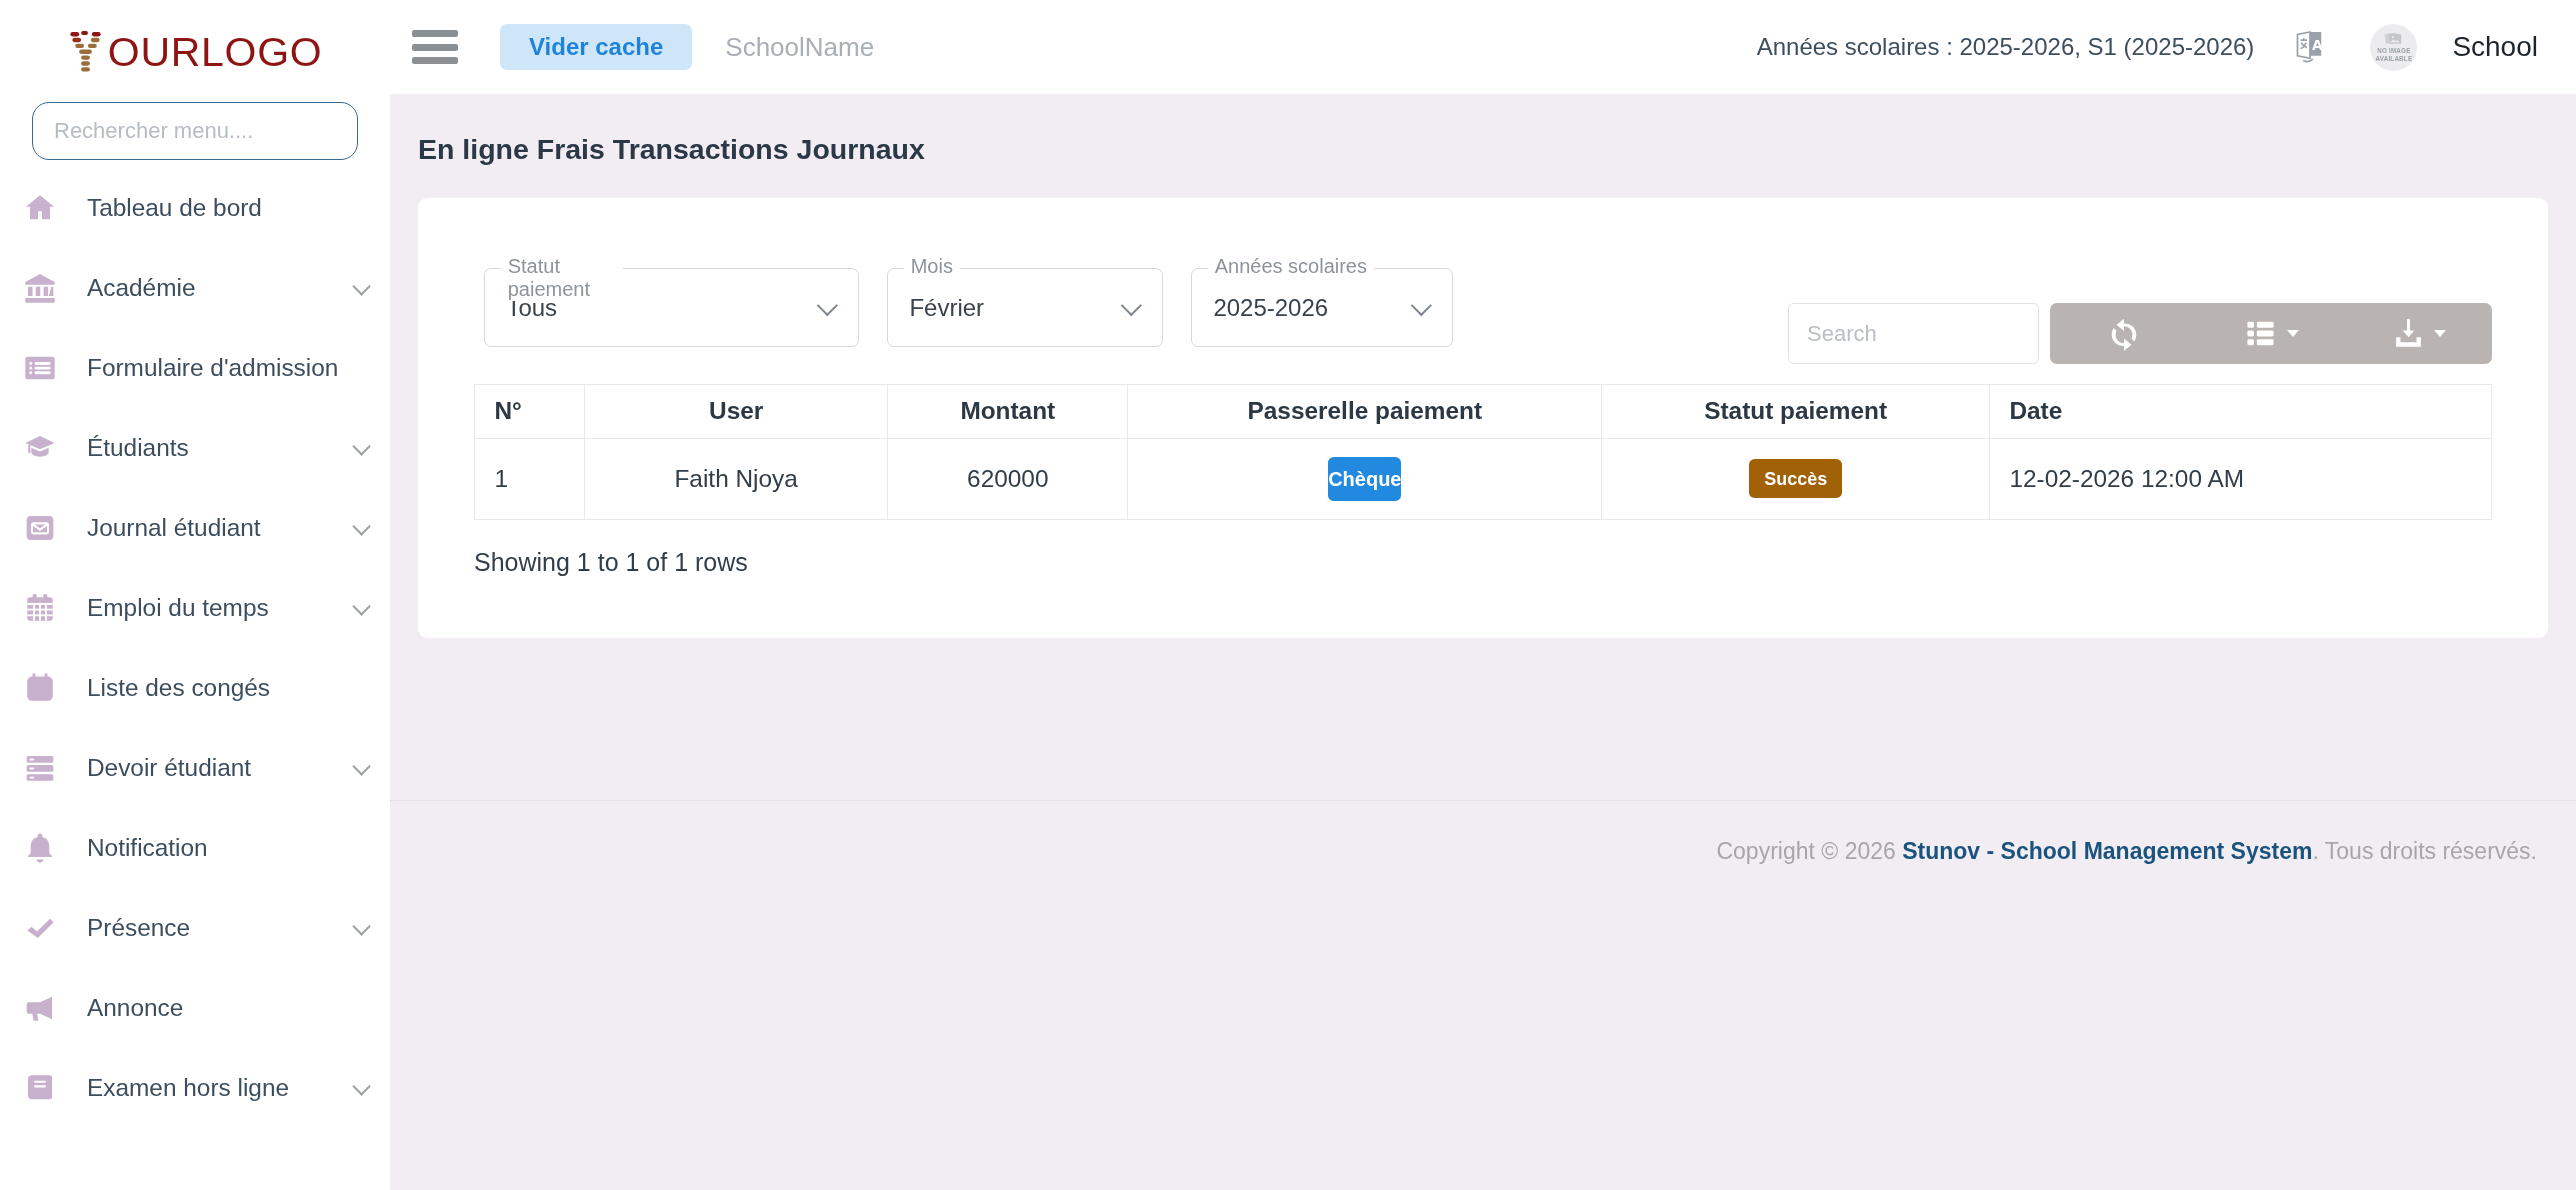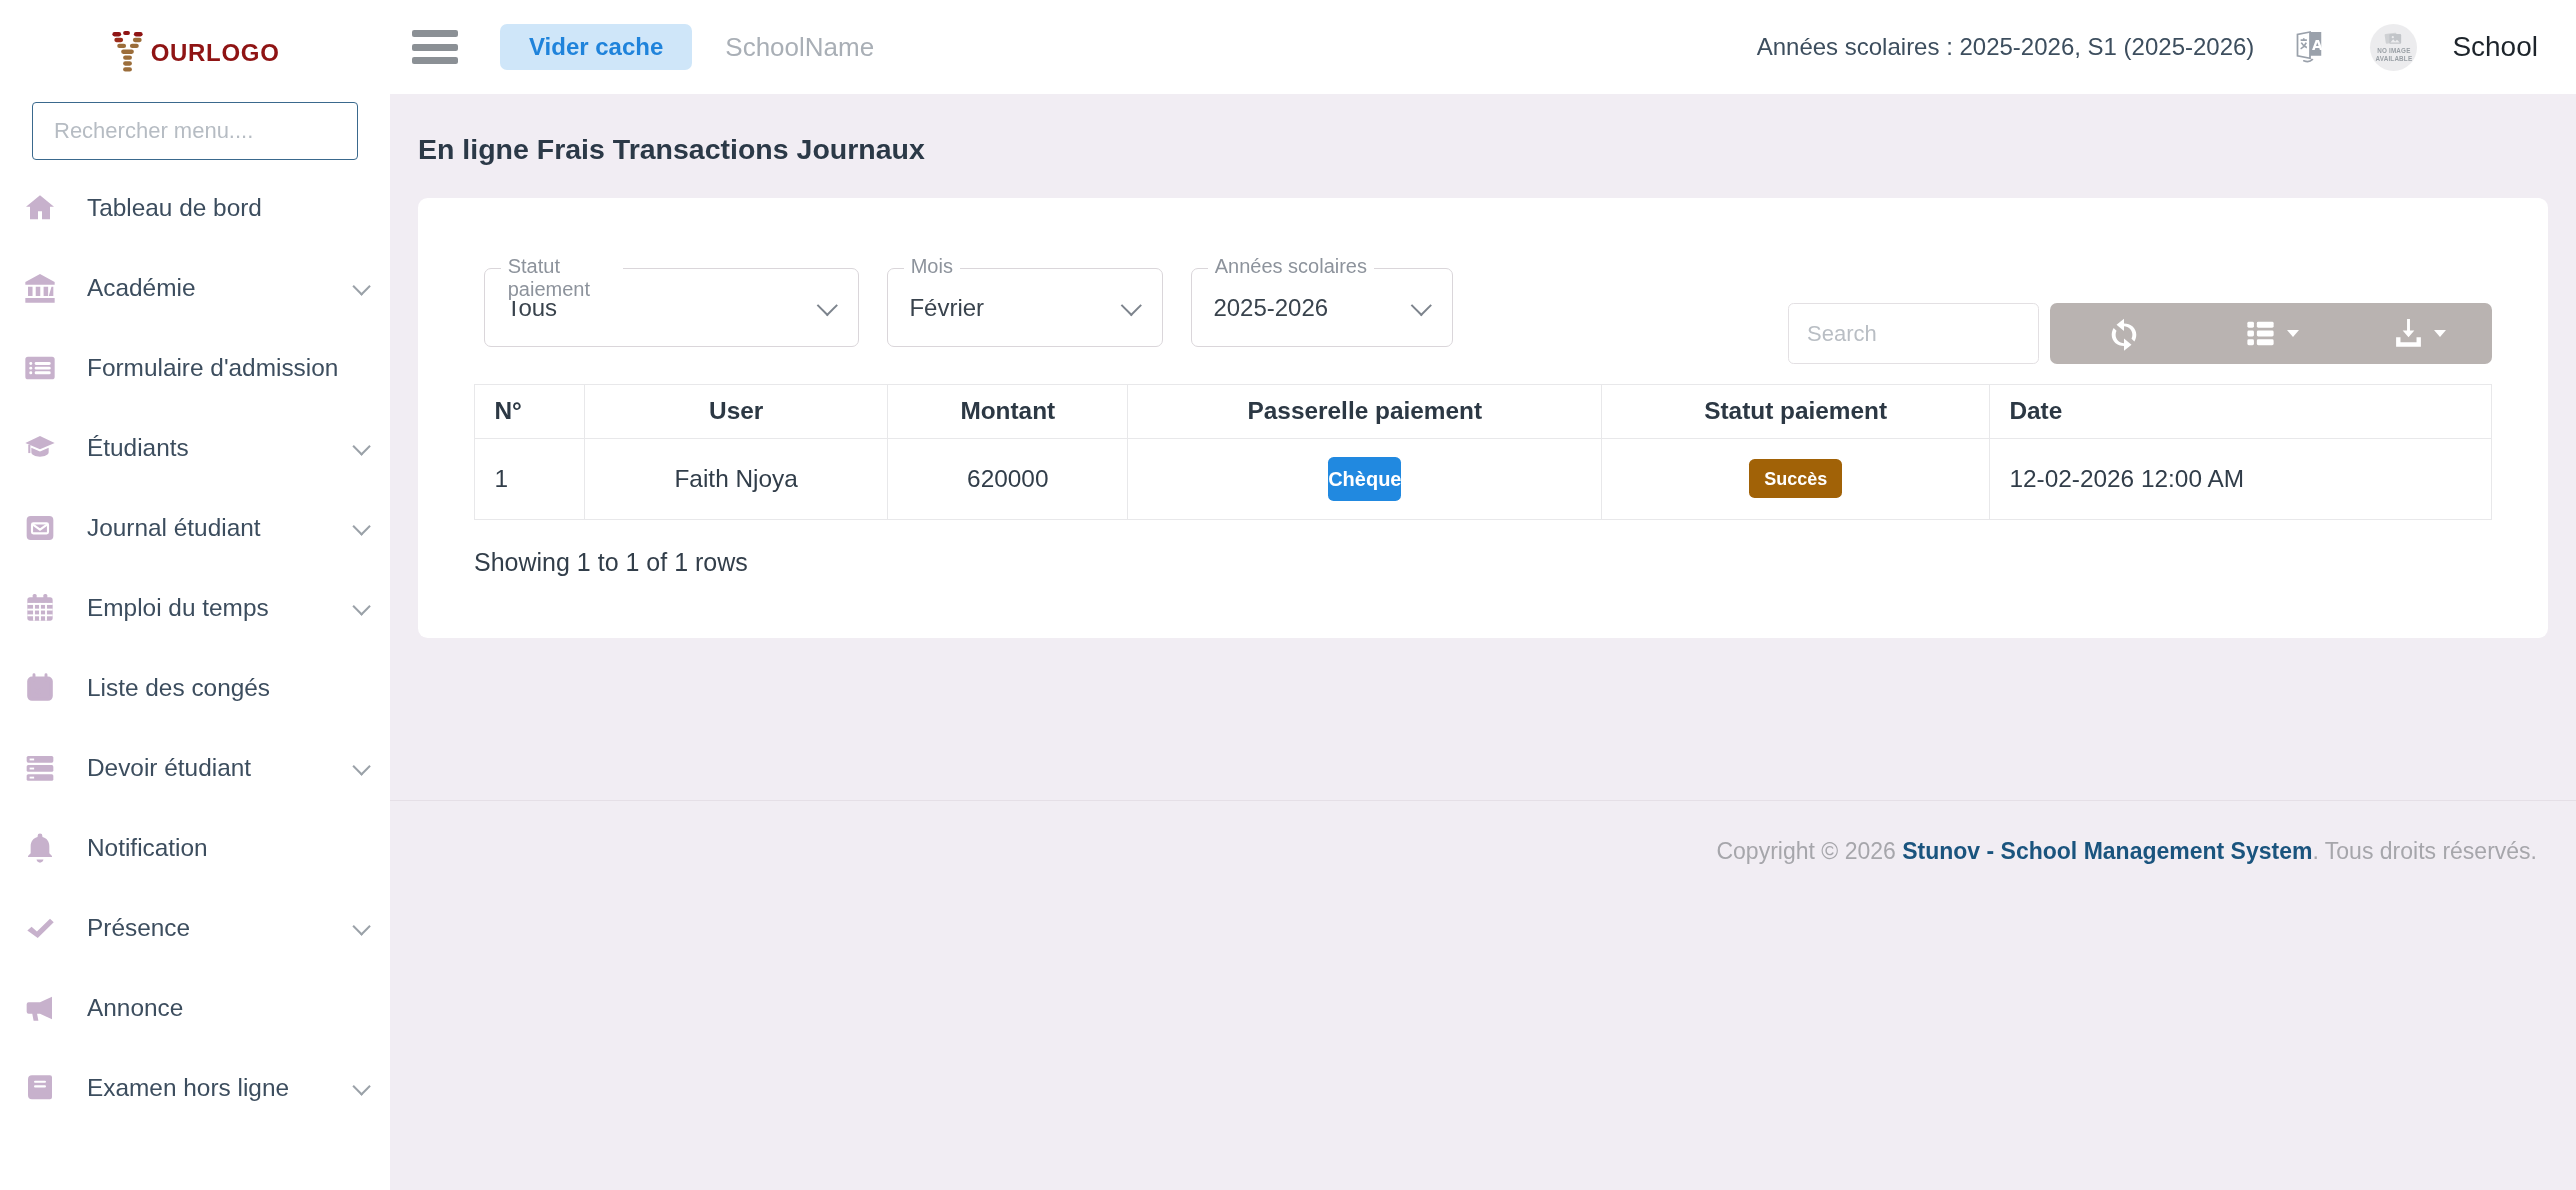--- a/index.html
+++ b/index.html
@@ -9,24 +9,24 @@
     display:flex; background:#f1edf3; color:#2e3b49;
   }
 
   
   .sidebar {
     width:390px; min-width:390px; height:1191px; background:#ffffff;
     padding-top:28px; overflow:hidden;
   }
   .logo-wrap { display:flex; align-items:center; justify-content:center; gap:4.2px; height:49px; }
   .logo-y { display:block; }
-  .logo-text { font-size:24px; font-weight:bold; color:#8f1414; letter-spacing:0.7px; }
+  .logo-text { font-size:41px; font-weight:normal; color:#8f1414; letter-spacing:0.7px; }
   .menu-search-wrap { padding:25px 32px 0 32px; }
   .menu-search {
-    width:100%; height:58px; border:1.7px solid #3a698d; border-radius:4px;
+    width:100%; height:58px; border:1.7px solid #3a698d; border-radius:17px;
     font-size:22px; color:#3c4d5e; padding:0 21px; outline:none; background:#fff;
   }
   .menu-search::placeholder { color:#b6bcc3; }
   .menu { list-style:none; margin-top:8.4px; }
   .menu-item {
     height:80px; display:flex; align-items:center; padding:0 24px; cursor:pointer;
   }
   .menu-item .mi-icon { width:32px; height:32px; display:flex; align-items:center; justify-content:center; flex:none; }
   .menu-item .mi-icon svg { width:32px; height:32px; fill:#c7b1cc; }
   .menu-item .mi-label { font-size:24.4px; color:#3c4d5e; margin-left:31px; white-space:nowrap; }

